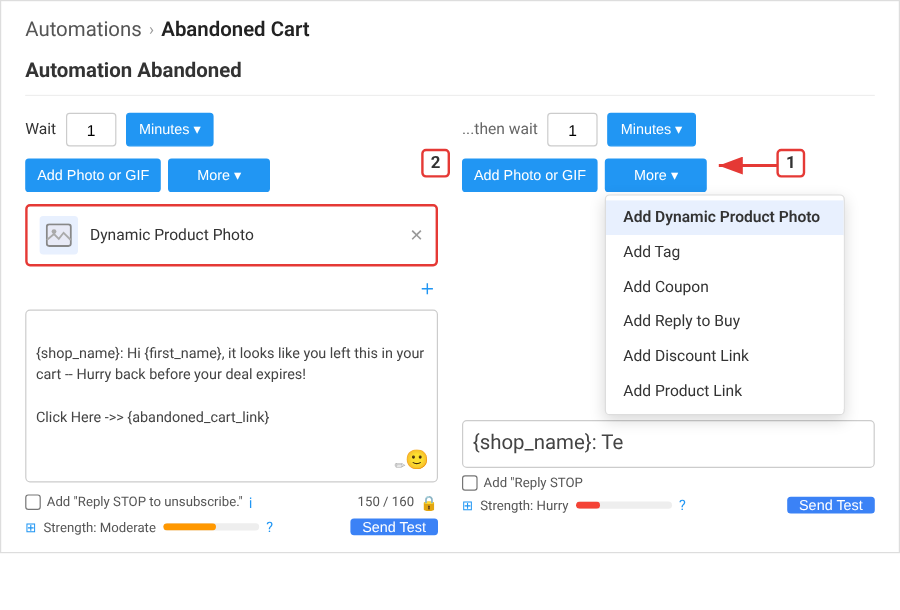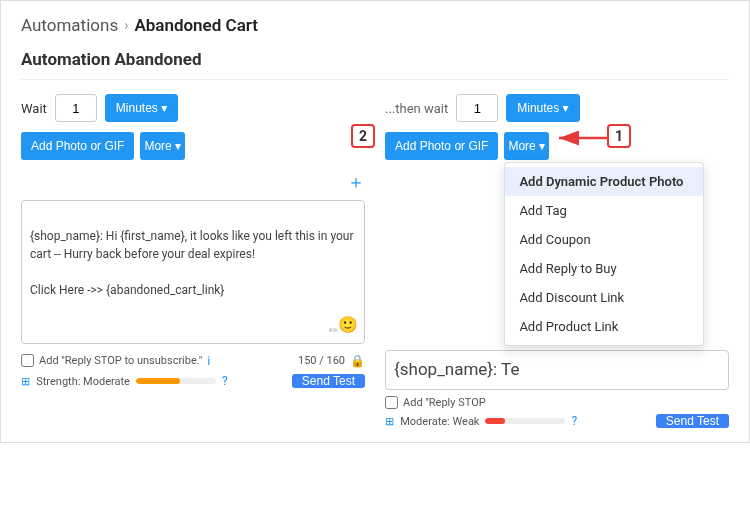--- a/index.html
+++ b/index.html
@@ -98,21 +98,21 @@
       padding: 5px 10px;
       font-size: 12px;
       cursor: pointer;
       height: 28px;
     }
     .btn-more {
       background: #2196f3;
       color: #fff;
       border: none;
       border-radius: 3px;
-      padding: 5px 4px;
+      padding: 5px 24px;
       font-size: 12px;
       cursor: pointer;
       height: 28px;
       display: inline-flex;
       align-items: center;
       gap: 4px;
     }
 
     
     .photo-card {
@@ -338,20 +338,32 @@
         <button class="dropdown-btn">Minutes ▾</button>
       </div>
 
       <div class="action-row" style="position:relative;">
         <button class="btn-blue">Add Photo or GIF</button>
         <button class="btn-more">More ▾</button>
 
         <div class="badge-box" style="top:-8px; right:-10px;">2</div>
       </div>
 
+      <div class="photo-card" style="border: 2px solid #e53935; border-radius:4px; margin-bottom:6px;">
+        <div class="photo-card-icon">
+
+          <svg width="22" height="20" viewBox="0 0 22 20" fill="none" xmlns="http://www.w3.org/2000/svg">
+            <rect x="1" y="1" width="20" height="18" rx="2" stroke="#888" stroke-width="1.5" fill="#e8eaf6"></rect>
+            <circle cx="7" cy="7" r="2" fill="#aaa"></circle>
+            <path d="M1 14 L7 9 L11 13 L15 8 L21 14" stroke="#aaa" stroke-width="1.5" fill="none"></path>
+          </svg>
+        </div>
+        <span class="photo-card-label">Dynamic Product Photo</span>
+        <span class="photo-card-close">✕</span>
+      </div>
 
       <div class="add-circle">＋</div>
 
       <div class="message-box" style="white-space:pre-line; min-height:100px;">
         <span>{shop_name}: Hi {first_name}, it looks like you left this in your cart -- Hurry back before your deal expires!
 
 Click Here -&gt;&gt; {abandoned_cart_link}</span>
         <span class="emoji-icon">🙂</span>
         <span class="edit-icon">✏</span>
       </div>
@@ -417,21 +429,21 @@
         <span>{shop_name}: Te</span>
       </div>
 
       <div class="reply-stop-row" style="margin-top:6px;">
         <input type="checkbox" style="">
         <span>Add "Reply STOP</span>
       </div>
 
       <div class="strength-row" style="margin-top:5px;">
         <span class="expand-icon">⊞</span>
-        <span>Moderate: Weak</span>
+        <span>Strength: Hurry</span>
         <div class="strength-bar">
           <div class="strength-fill weak"></div>
         </div>
         <span class="info-icon">?</span>
         <button class="btn-send">Send Test</button>
       </div>
     </div>
 
   </div>
 </div>

